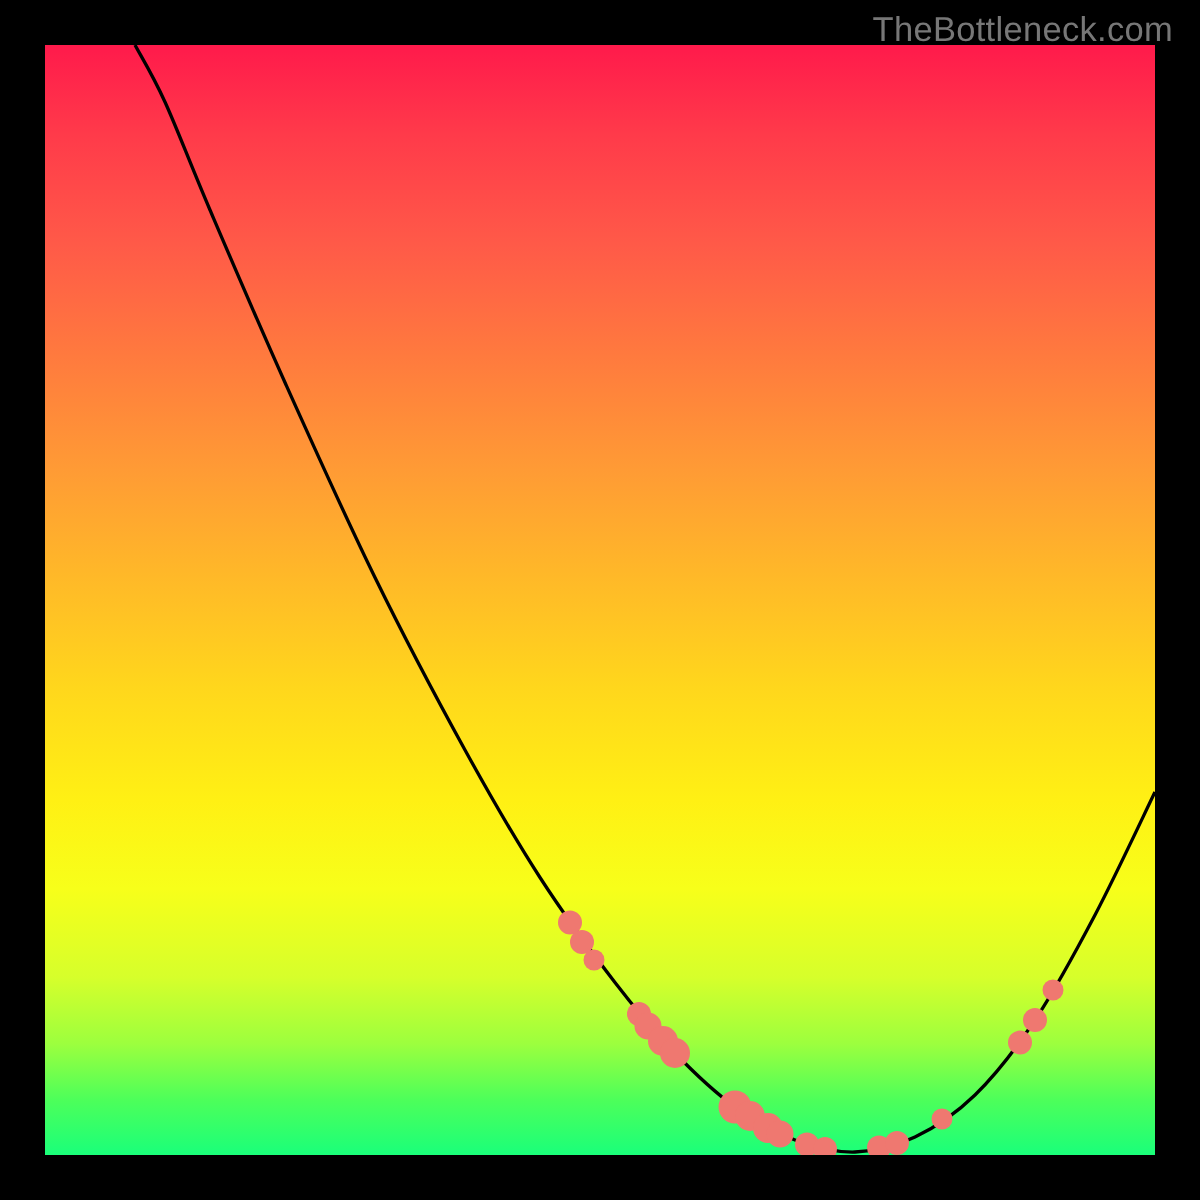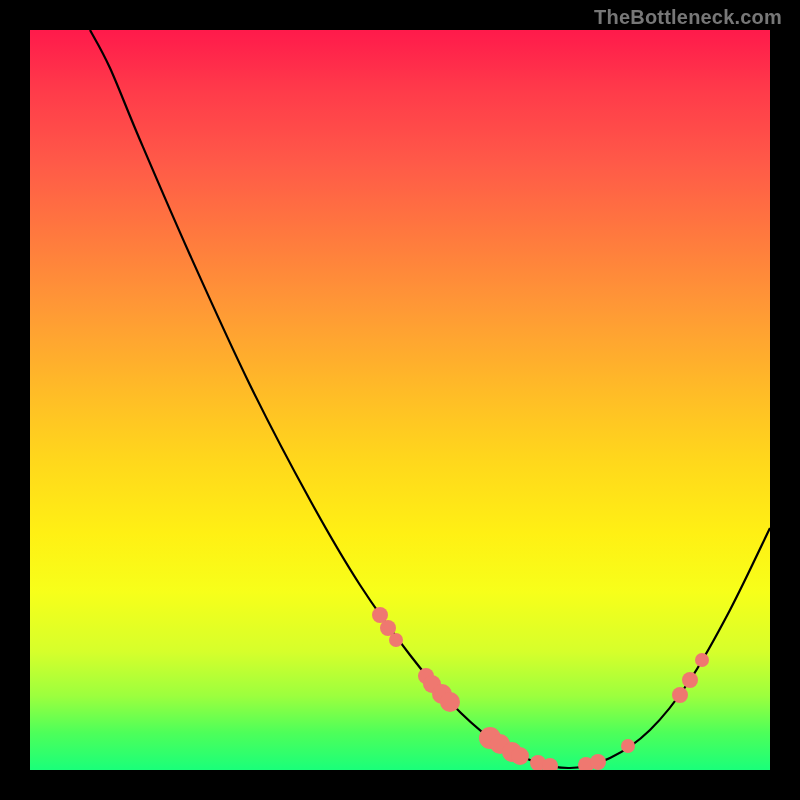--- a/index.html
+++ b/index.html
@@ -37,22 +37,22 @@
       #9cff3e 90%,
       #4dff5a 95%,
       #1aff7a 100%
     );
   }
   .watermark {
     position: absolute;
     top: 6px;
     right: 18px;
     color: #777;
-    font-size: 20px;
-    font-weight: 700;
+    font-size: 23px;
+    font-weight: 400;
     letter-spacing: 0.2px;
     user-select: none;
     margin-left: 12px;
   }
   svg {
     position: absolute;
     inset: 0;
   }
   .curve {
     fill: none;

